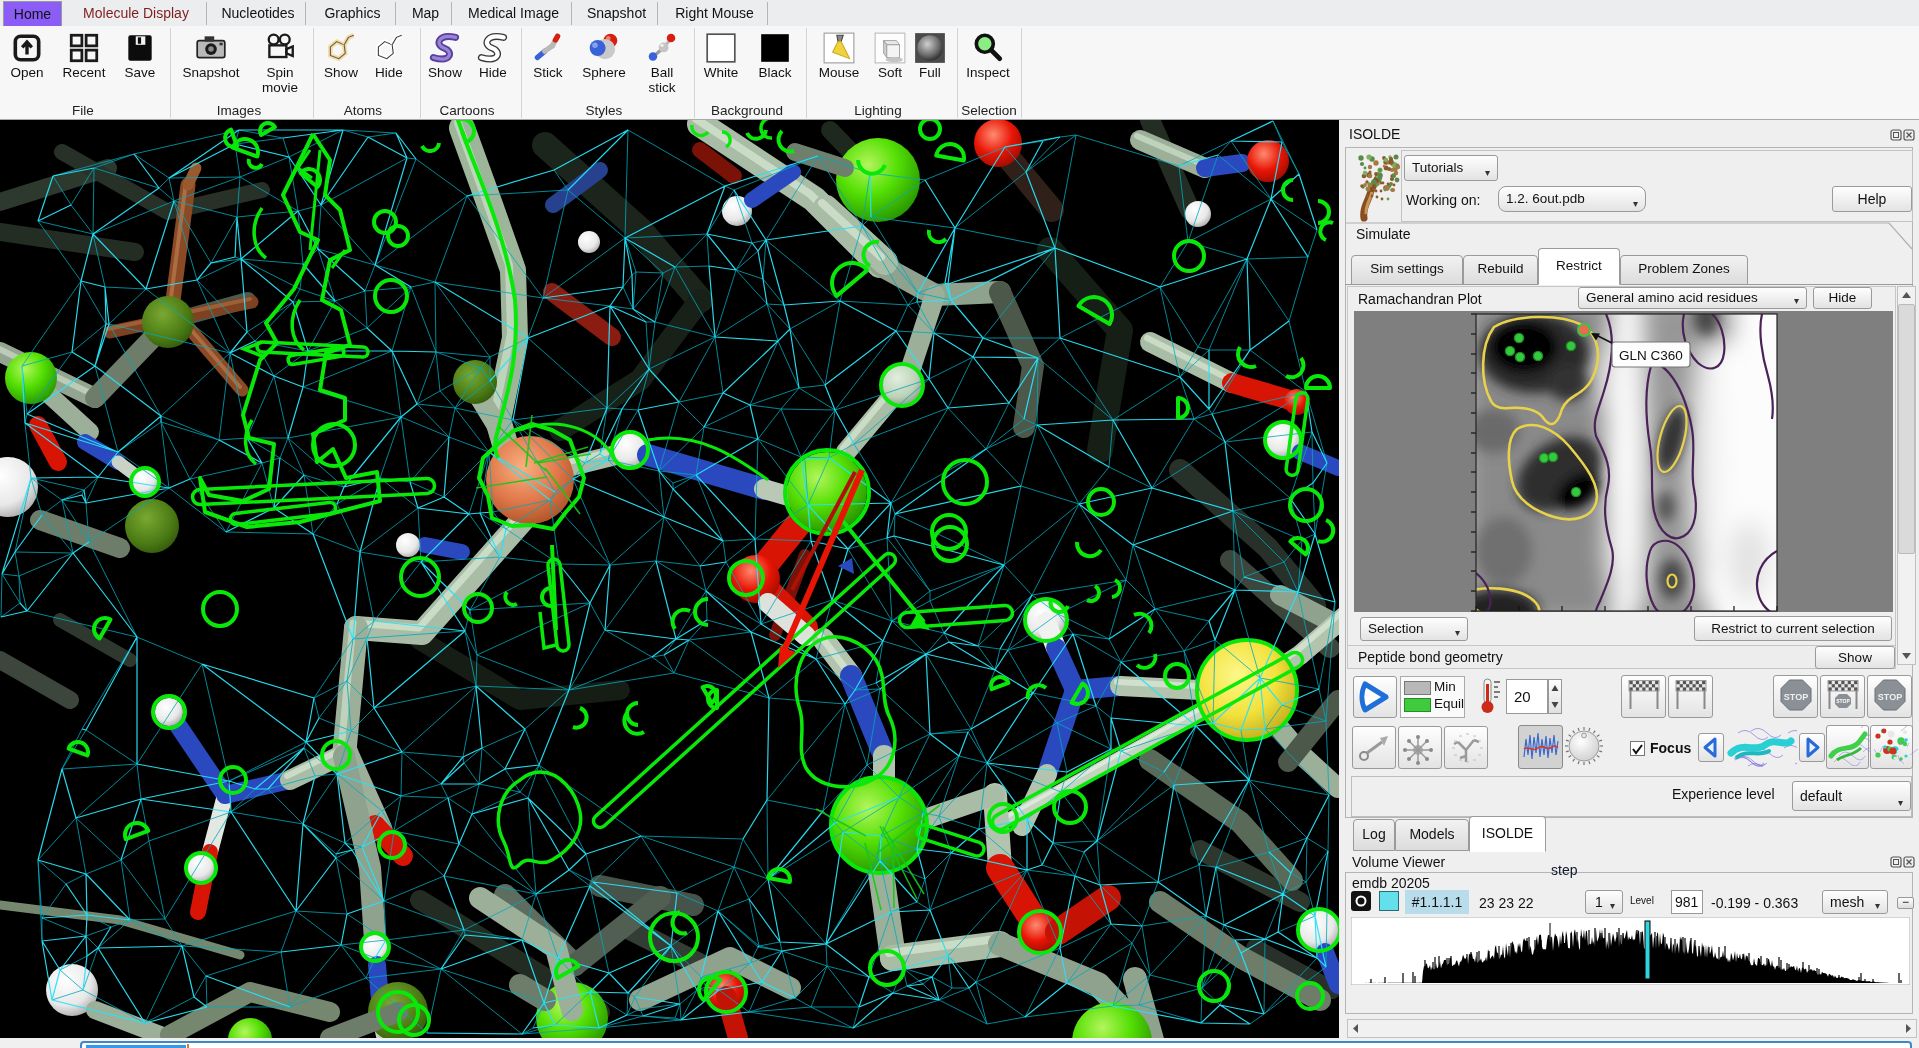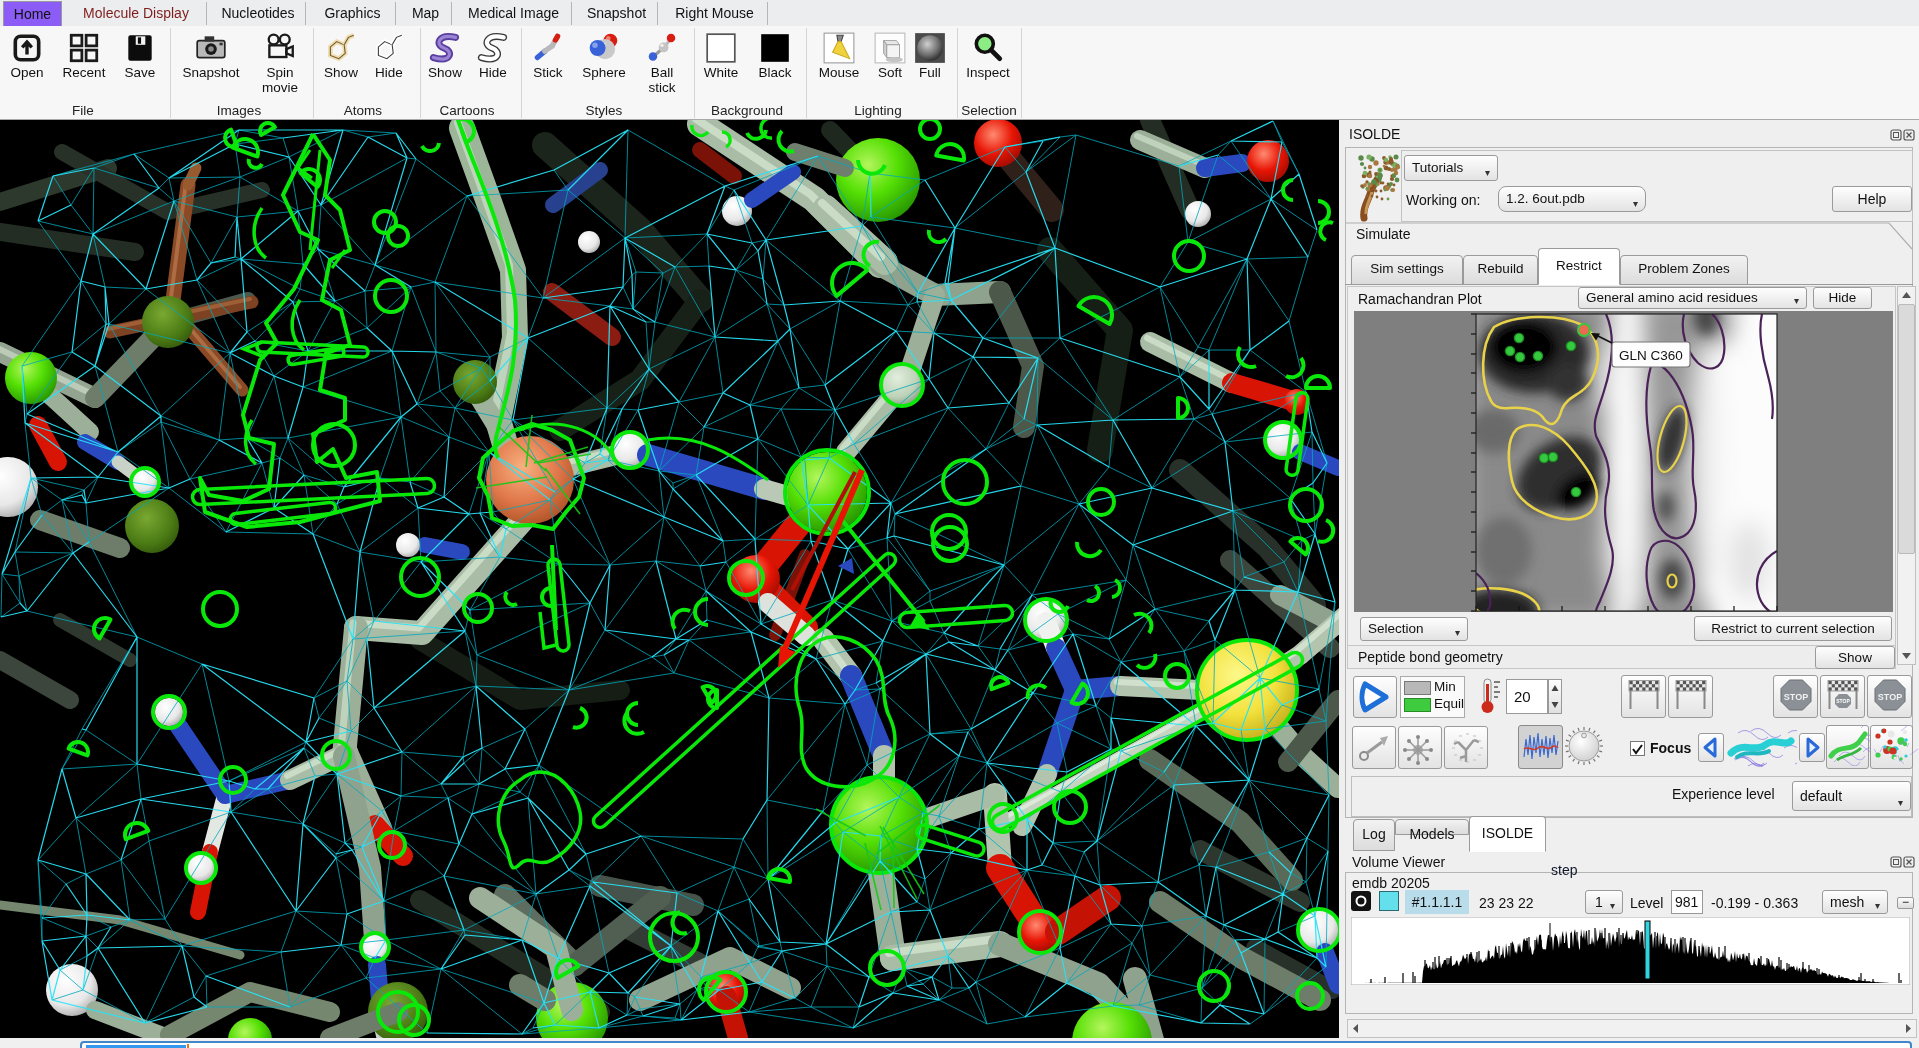--- a/index.html
+++ b/index.html
@@ -1040,40 +1040,40 @@
       <line x1="29" y1="36" x2="27" y2="29" stroke="#8a7ae8" stroke-width="0.7" opacity="0.7"></line>
       <line x1="38" y1="17" x2="36" y2="21" stroke="#8a7ae8" stroke-width="0.7" opacity="0.7"></line>
       <line x1="22" y1="40" x2="29" y2="43" stroke="#8a7ae8" stroke-width="0.7" opacity="0.7"></line>
       <line x1="21" y1="28" x2="26" y2="30" stroke="#8a7ae8" stroke-width="0.7" opacity="0.7"></line>
     </svg>
   </div>
 <div style="position:absolute;left:1351px;top:776px;width:561px;height:41px;border:1px solid #bdbdbd;box-sizing:border-box;"></div>
 <div style="position:absolute;left:1672px;top:786px;font-family:'Liberation Sans',sans-serif;font-size:14px;color:#111;font-weight:normal;white-space:nowrap;">Experience level</div>
 <div style="position:absolute;left:1792px;top:781px;width:119px;height:30px;background:linear-gradient(#fefefe,#e3e3e3);border:1px solid #9a9a9a;border-radius:3px;box-sizing:border-box;font-family:'Liberation Sans',sans-serif;font-size:14px;color:#111;line-height:28px;padding-left:7px;">default<span style="position:absolute;right:7px;top:7px;font-size:10px;color:#333;">▾</span></div>
 <div style="position:absolute;left:1353px;top:819px;width:42px;height:32px;background:linear-gradient(#f2f2f2,#dcdcdc);border:1px solid #9a9a9a;border-radius:4px 4px 0 0;box-sizing:border-box;font-family:'Liberation Sans',sans-serif;font-size:14px;color:#111;text-align:center;line-height:28px;">Log</div>
-<div style="position:absolute;left:1395px;top:819px;width:74px;height:16px;background:linear-gradient(#f2f2f2,#dcdcdc);border:1px solid #9a9a9a;border-radius:4px 4px 0 0;box-sizing:border-box;font-family:'Liberation Sans',sans-serif;font-size:14px;color:#111;text-align:center;line-height:28px;">Models</div>
+<div style="position:absolute;left:1395px;top:819px;width:74px;height:32px;background:linear-gradient(#f2f2f2,#dcdcdc);border:1px solid #9a9a9a;border-radius:4px 4px 0 0;box-sizing:border-box;font-family:'Liberation Sans',sans-serif;font-size:14px;color:#111;text-align:center;line-height:28px;">Models</div>
 <div style="position:absolute;left:1469px;top:816px;width:77px;height:36px;background:#ffffff;border:1px solid #9a9a9a;border-bottom:1px solid #ffffff;border-radius:4px 4px 0 0;box-sizing:border-box;font-family:'Liberation Sans',sans-serif;font-size:14px;color:#111;text-align:center;line-height:32px;">ISOLDE</div>
 <div style="position:absolute;left:1352px;top:854px;font-family:'Liberation Sans',sans-serif;font-size:14px;color:#111;font-weight:normal;white-space:nowrap;">Volume Viewer</div>
 <svg style="position:absolute;left:1890px;top:855px" width="26" height="13" viewBox="0 0 26 13">
     <rect x="1" y="2" width="10" height="10" rx="2" fill="none" stroke="#555" stroke-width="1.2"></rect>
     <rect x="3.5" y="4.5" width="5" height="5" fill="none" stroke="#555" stroke-width="1"></rect>
     <rect x="14" y="2" width="10" height="10" rx="2" fill="none" stroke="#555" stroke-width="1.2"></rect>
     <path d="M16.5 4.5 L21.5 9.5 M21.5 4.5 L16.5 9.5" stroke="#555" stroke-width="1.3"></path>
   </svg>
 <div style="position:absolute;left:1345px;top:872px;width:568px;height:142px;border:1px solid #b4b4b4;box-sizing:border-box;"></div>
 <div style="position:absolute;left:1352px;top:875px;font-family:'Liberation Sans',sans-serif;font-size:14px;color:#111;font-weight:normal;white-space:nowrap;">emdb 20205</div>
 <div style="position:absolute;left:1351px;top:891px;width:20px;height:20px;background:#111;border-radius:3px;"><svg width="20" height="20">
       <circle cx="10" cy="10" r="4.5" fill="none" stroke="#fff" stroke-width="2"></circle>
     </svg></div>
 <div style="position:absolute;left:1379px;top:891px;width:20px;height:20px;background:#63e0ec;border:1px solid #2a6a70;box-sizing:border-box;"></div>
 <div style="position:absolute;left:1405px;top:890px;width:64px;height:24px;background:#b9dcea;font-family:'Liberation Sans',sans-serif;font-size:14px;color:#111;line-height:24px;text-align:center;">#1.1.1.1</div>
 <div style="position:absolute;left:1479px;top:895px;font-family:'Liberation Sans',sans-serif;font-size:14px;color:#111;font-weight:normal;white-space:nowrap;">23 23 22</div>
 <div style="position:absolute;left:1551px;top:862px;font-family:'Liberation Sans',sans-serif;font-size:14px;color:#0f172a;font-weight:normal;white-space:nowrap;">step</div>
 <div style="position:absolute;left:1585px;top:890px;width:38px;height:24px;background:linear-gradient(#fefefe,#e3e3e3);border:1px solid #9a9a9a;border-radius:3px;box-sizing:border-box;font-family:'Liberation Sans',sans-serif;font-size:14px;color:#111;line-height:22px;padding-left:9px;">1<span style="position:absolute;right:7px;top:4px;font-size:10px;color:#333;">▾</span></div>
-<div style="position:absolute;left:1630px;top:895px;font-family:'Liberation Sans',sans-serif;font-size:14px;color:#111;font-weight:normal;white-space:nowrap;">Level</div>
+<div style="position:absolute;left:1630px;top:895px;font-family:'Liberation Sans',sans-serif;font-size:10px;color:#111;font-weight:normal;white-space:nowrap;">Level</div>
 <div style="position:absolute;left:1671px;top:890px;width:32px;height:24px;background:#fff;border:1px solid #999;box-sizing:border-box;font-family:'Liberation Sans',sans-serif;font-size:14px;color:#111;line-height:22px;padding-left:3px;">981</div>
 <div style="position:absolute;left:1711px;top:895px;font-family:'Liberation Sans',sans-serif;font-size:14px;color:#111;font-weight:normal;white-space:nowrap;">-0.199 - 0.363</div>
 <div style="position:absolute;left:1822px;top:890px;width:66px;height:24px;background:linear-gradient(#fefefe,#e3e3e3);border:1px solid #9a9a9a;border-radius:3px;box-sizing:border-box;font-family:'Liberation Sans',sans-serif;font-size:14px;color:#111;line-height:22px;padding-left:7px;">mesh<span style="position:absolute;right:7px;top:4px;font-size:10px;color:#333;">▾</span></div>
 <div style="position:absolute;left:1897px;top:897px;width:17px;height:12px;background:linear-gradient(#fdfdfd,#dcdcdc);border:1px solid #999;border-radius:2px;box-sizing:border-box;text-align:center;font-family:'Liberation Sans',sans-serif;font-size:12px;line-height:9px;color:#111;">−</div>
 <div style="position:absolute;left:1351px;top:917px;width:559px;height:68px;">
     <svg width="559" height="68" viewBox="0 0 559 68" style="position:absolute;left:0;top:0;">
       <rect width="559" height="68" fill="#ffffff" stroke="#aaaaaa" stroke-width="1"></rect>
       <path d="M2 66L2 65.9L3 65.9L4 65.9L5 65.9L6 65.9L7 65.9L8 65.9L9 65.9L10 65.9L11 65.9L12 65.9L13 65.9L14 65.9L15 65.8L16 65.9L17 65.9L18 65.8L19 65.8L20 65.8L21 65.9L22 65.8L23 65.9L24 65.8L25 65.9L26 65.9L27 65.9L28 65.8L29 65.8L30 65.9L31 65.8L32 65.8L33 65.8L34 65.8L35 65.9L36 65.9L37 65.8L38 65.8L39 65.8L40 65.8L41 65.8L42 65.8L43 65.8L44 65.8L45 65.8L46 65.8L47 65.8L48 65.8L49 65.7L50 65.7L51 65.8L52 65.7L53 65.8L54 65.8L55 65.7L56 65.8L57 65.7L58 65.8L59 65.7L60 65.7L61 65.7L62 65.7L63 65.8L64 65.7L65 65.7L66 65.7L67 65.7L68 65.7L69 65.6L70 65.7L71 65.7L72 54.2L73 48.9L74 49.2L75 46.2L76 47.3L77 51.6L78 50.6L79 48.0L80 53.4L81 49.4L82 51.8L83 52.1L84 52.5L85 45.9L86 51.5L87 50.3L88 48.7L89 44.0L90 51.4L91 47.6L92 46.4L93 42.9L94 43.3L95 42.6L96 48.4L97 46.8L98 47.2L99 41.5L100 40.4L101 48.9L102 48.4L103 47.6L104 47.4L105 44.4L106 43.1L107 46.6L108 49.4L109 44.4L110 44.8L111 42.2L112 37.4L113 40.3L114 42.2L115 40.7L116 39.8L117 47.3L118 36.5L119 37.7L120 36.3L121 37.0L122 42.1L123 41.8L124 45.5L125 38.2L126 45.7L127 45.5L128 43.4L129 43.8L130 41.2L131 45.0L132 45.6L133 43.3L134 43.8L135 39.8L136 44.6L137 31.9L138 35.5L139 42.2L140 40.5L141 38.9L142 38.4L143 41.9L144 30.5L145 28.0L146 36.0L147 35.5L148 41.7L149 41.2L150 37.2L151 38.3L152 28.8L153 39.6L154 41.7L155 26.1L156 32.9L157 39.2L158 32.2L159 40.9L160 32.1L161 24.1L162 25.8L163 28.5L164 36.0L165 33.9L166 37.3L167 26.3L168 30.4L169 25.7L170 33.7L171 35.5L172 24.5L173 21.0L174 23.3L175 23.9L176 23.5L177 24.7L178 34.3L179 28.6L180 31.5L181 37.6L182 37.5L183 32.5L184 32.7L185 24.1L186 18.7L187 28.6L188 18.6L189 17.4L190 17.9L191 29.6L192 32.4L193 32.1L194 32.6L195 32.3L196 23.5L197 17.7L198 18.7L199 26.1L200 22.3L201 19.1L202 33.9L203 21.7L204 16.3L205 18.8L206 19.4L207 25.0L208 31.3L209 18.1L210 27.8L211 17.6L212 13.7L213 26.1L214 25.9L215 13.8L216 18.6L217 30.6L218 31.5L219 30.9L220 14.1L221 16.2L222 30.8L223 15.6L224 12.0L225 19.1L226 25.9L227 21.4L228 30.7L229 33.3L230 11.6L231 18.8L232 21.5L233 12.2L234 23.5L235 13.5L236 14.5L237 28.4L238 27.4L239 26.5L240 27.6L241 19.7L242 27.1L243 23.4L244 30.0L245 12.1L246 24.8L247 22.4L248 19.5L249 12.1L250 23.2L251 11.8L252 21.4L253 20.7L254 20.8L255 32.4L256 22.8L257 28.7L258 32.8L259 14.5L260 28.9L261 22.0L262 16.3L263 20.2L264 25.5L265 21.1L266 20.3L267 15.1L268 30.6L269 20.3L270 27.4L271 26.8L272 15.6L273 21.7L274 20.5L275 16.0L276 12.7L277 23.4L278 19.6L279 22.1L280 22.0L281 18.0L282 23.5L283 21.7L284 23.1L285 12.8L286 18.3L287 14.4L288 13.1L289 28.3L290 21.8L291 13.4L292 15.8L293 31.4L294 31.8L295 24.9L296 33.0L297 29.5L298 33.2L299 20.4L300 18.1L301 15.8L302 31.8L303 19.9L304 21.3L305 32.4L306 16.8L307 15.2L308 31.1L309 15.9L310 27.6L311 25.9L312 15.6L313 19.1L314 33.0L315 27.6L316 26.1L317 29.8L318 32.9L319 30.5L320 22.6L321 36.8L322 26.3L323 28.7L324 37.2L325 31.2L326 25.6L327 28.0L328 36.8L329 19.2L330 23.2L331 19.9L332 36.6L333 33.7L334 38.1L335 24.4L336 34.1L337 36.9L338 31.6L339 22.8L340 24.8L341 35.2L342 37.3L343 23.6L344 30.1L345 28.0L346 39.0L347 39.7L348 28.9L349 33.7L350 39.9L351 25.3L352 30.7L353 28.1L354 40.4L355 27.6L356 41.0L357 28.0L358 35.0L359 37.1L360 33.8L361 28.0L362 38.8L363 41.2L364 35.1L365 39.8L366 42.0L367 41.3L368 43.2L369 41.1L370 39.6L371 39.9L372 33.4L373 40.5L374 37.6L375 42.5L376 40.3L377 45.2L378 42.0L379 45.5L380 35.7L381 38.4L382 43.6L383 39.9L384 33.9L385 45.3L386 36.0L387 41.3L388 40.7L389 36.5L390 42.5L391 41.2L392 39.2L393 35.7L394 43.9L395 38.1L396 39.9L397 41.0L398 43.9L399 44.8L400 48.5L401 47.7L402 48.6L403 41.1L404 46.8L405 48.1L406 49.1L407 40.9L408 40.9L409 43.3L410 47.6L411 48.2L412 47.9L413 46.3L414 49.6L415 46.9L416 48.9L417 42.1L418 42.3L419 46.7L420 49.8L421 43.1L422 49.5L423 49.3L424 52.7L425 49.4L426 48.7L427 48.7L428 51.5L429 49.0L430 53.5L431 51.5L432 53.1L433 50.7L434 53.8L435 54.1L436 51.9L437 52.7L438 50.0L439 50.7L440 49.1L441 50.1L442 49.8L443 48.8L444 52.6L445 53.2L446 48.6L447 54.8L448 50.9L449 51.6L450 55.9L451 50.7L452 50.5L453 52.4L454 51.9L455 51.6L456 56.0L457 53.8L458 54.0L459 52.2L460 52.5L461 52.6L462 54.2L463 52.6L464 53.9L465 54.0L466 56.8L467 58.0L468 57.5L469 56.4L470 57.9L471 54.4L472 56.1L473 56.1L474 56.3L475 56.4L476 57.5L477 59.8L478 56.7L479 57.2L480 58.4L481 58.5L482 58.3L483 60.7L484 58.5L485 60.4L486 61.1L487 60.7L488 59.5L489 61.2L490 59.9L491 59.5L492 60.9L493 61.4L494 61.3L495 61.0L496 61.0L497 61.5L498 61.7L499 63.0L500 62.9L501 62.9L502 62.1L503 63.0L504 62.7L505 63.7L506 63.8L507 63.6L508 63.1L509 63.2L510 63.4L511 64.0L512 63.8L513 64.0L514 64.1L515 64.5L516 63.9L517 64.6L518 64.1L519 64.2L520 65.0L521 64.8L522 64.6L523 64.6L524 65.0L525 65.2L526 65.3L527 65.0L528 65.4L529 65.3L530 65.5L531 65.5L532 65.5L533 65.7L534 65.6L535 65.7L536 65.8L537 65.8L538 65.9L539 65.9L540 65.9L541 66.0L542 66.0L543 65.9L544 65.9L545 65.9L546 66.0L547 65.9L548 65.9L549 65.9L550 66.0L551 65.9L552 65.9L553 66.0L554 65.9L555 65.9L556 65.9L556 66Z" fill="#000"></path>
       <path d="M20 66V62M34 66V60M52 66V56M62 66V55M64 66V59M74 66V43M82 66V45M84 66V40M88 66V39M94 66V43M96 66V41M98 66V41M100 66V39M116 66V37M120 66V35M126 66V35M128 66V34M138 66V34M148 66V29M158 66V29M160 66V26M176 66V21M178 66V20M184 66V23M190 66V23M198 66V18M200 66V20M212 66V19M220 66V16M226 66V15M230 66V19M238 66V13M244 66V11M250 66V16M254 66V11M258 66V16M266 66V15M268 66V11M270 66V18M272 66V16M286 66V13M290 66V15M298 66V21M300 66V18M304 66V15M306 66V19M314 66V20M320 66V21M324 66V22M330 66V25M332 66V20M334 66V21M340 66V21M344 66V23M348 66V29M358 66V30M368 66V30M374 66V29M392 66V37M396 66V39M398 66V36M408 66V42M410 66V39M416 66V41M428 66V40M430 66V43M436 66V46M438 66V47M452 66V45M458 66V48M466 66V51M468 66V52M488 66V58M492 66V60M494 66V61M502 66V63M508 66V60M510 66V56M514 66V62M522 66V62M548 66V56M550 66V63" stroke="#000" stroke-width="1.2" fill="none"></path>
       <line x1="199" y1="6" x2="199" y2="66" stroke="#000" stroke-width="1"></line>

